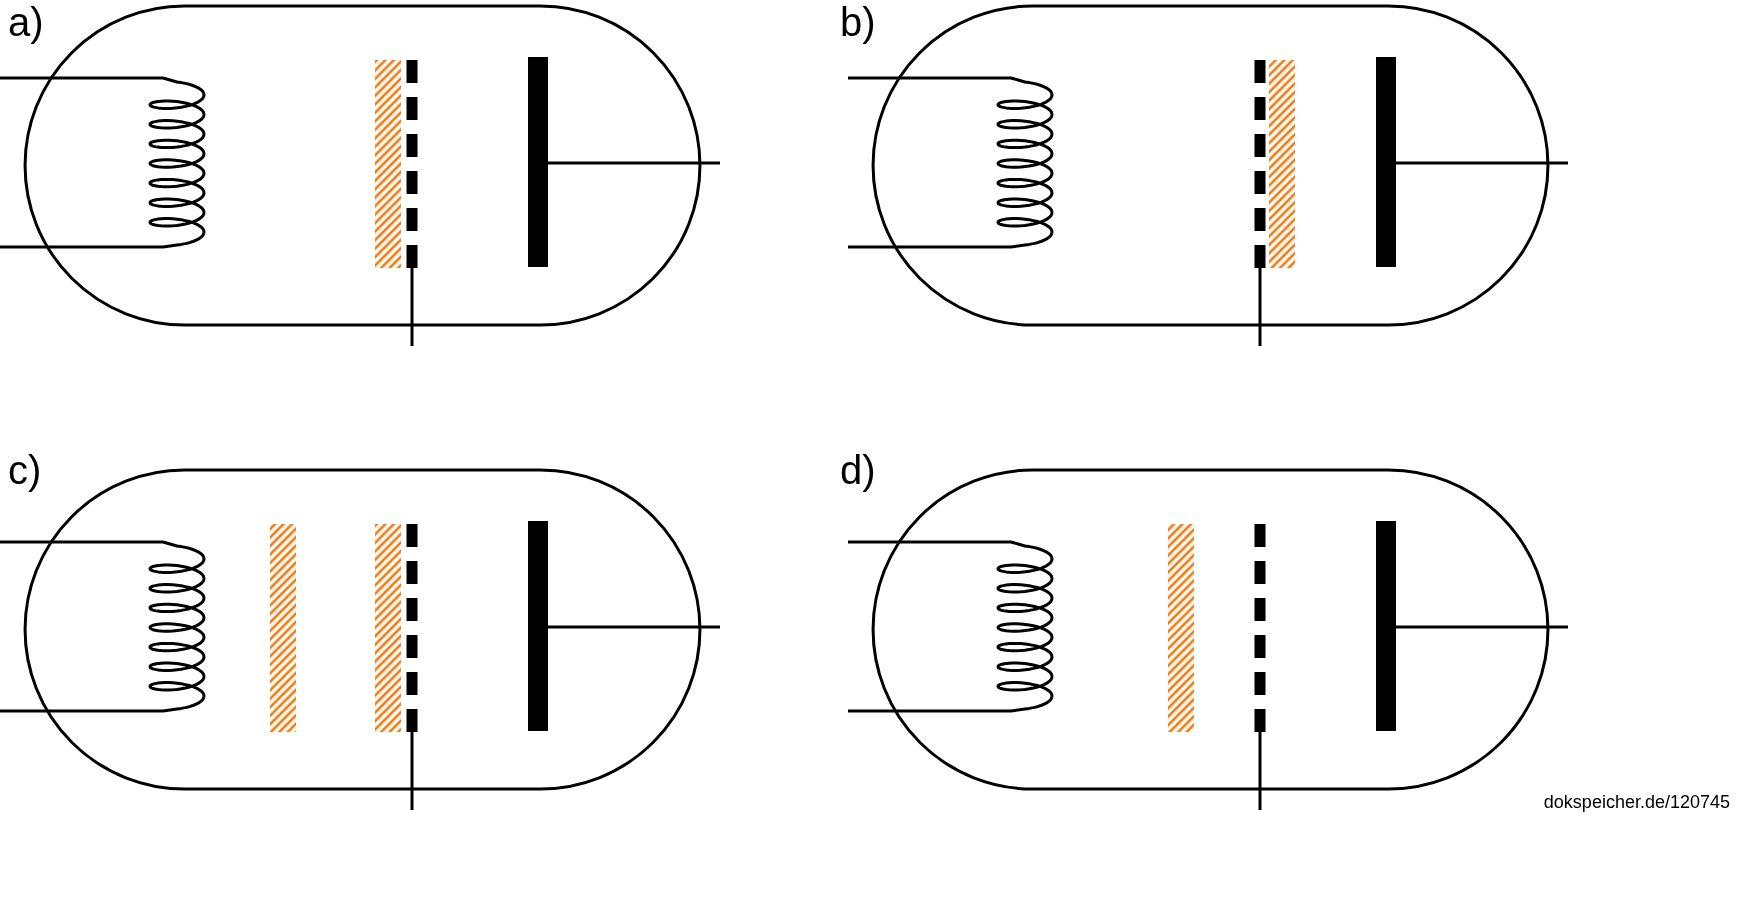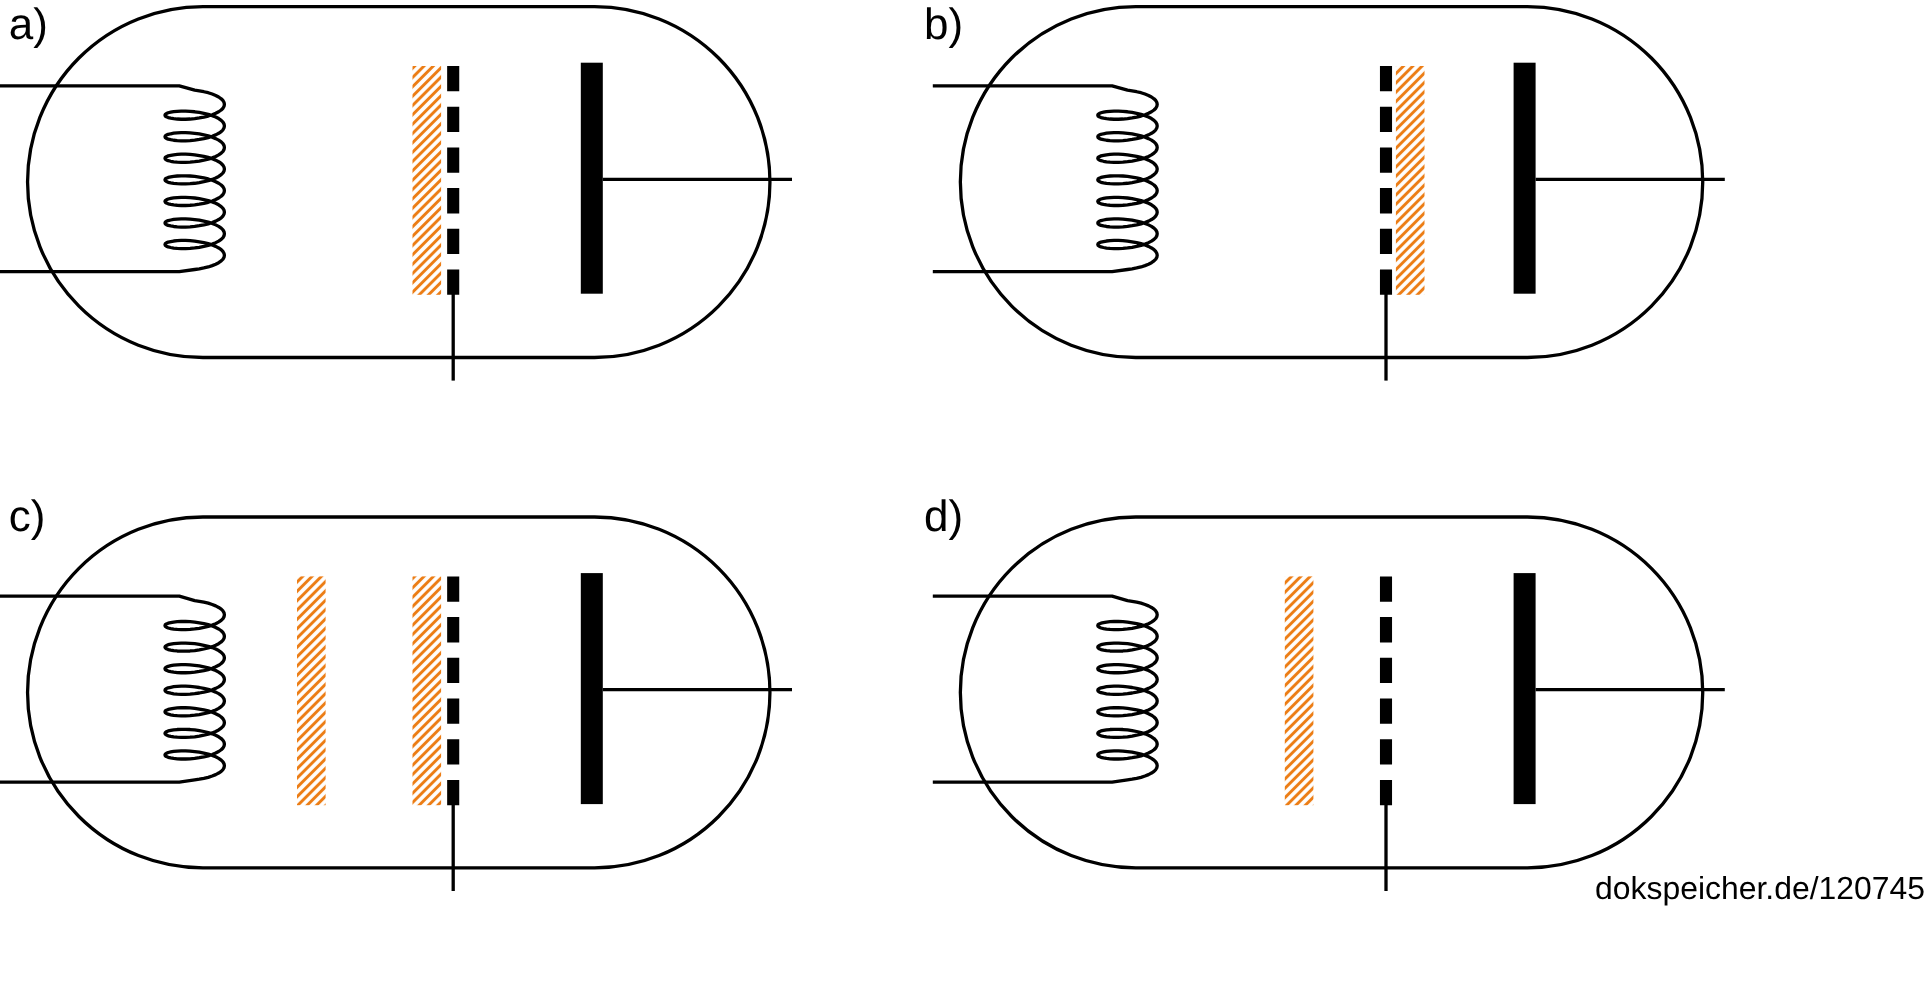--- a/index.html
+++ b/index.html
@@ -15,23 +15,23 @@
   .panel-svg { position: absolute; display: block; }
   .panel-label {
     position: absolute;
     font-size: 40px;
     line-height: 1;
     color: #000000;
     user-select: none;
   }
   .watermark {
     position: absolute;
-    right: 0;
+    right: 20px;
     top: 792px;
-    font-size: 29px;
+    font-size: 18px;
     color: #000000;
   }
 </style>
 </head>
 <body>
 
 <div class="page">
 
   <span class="panel-label" style="left:8px;  top:2px;">a)</span>
   <span class="panel-label" style="left:840px;top:2px;">b)</span>

